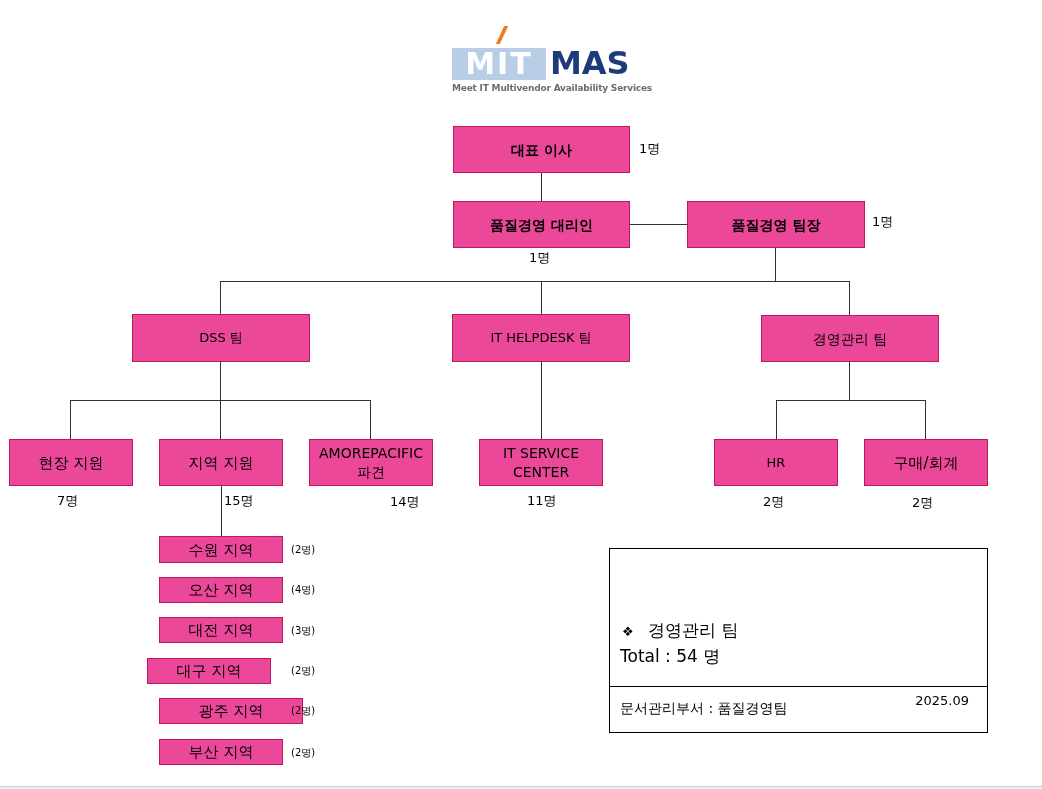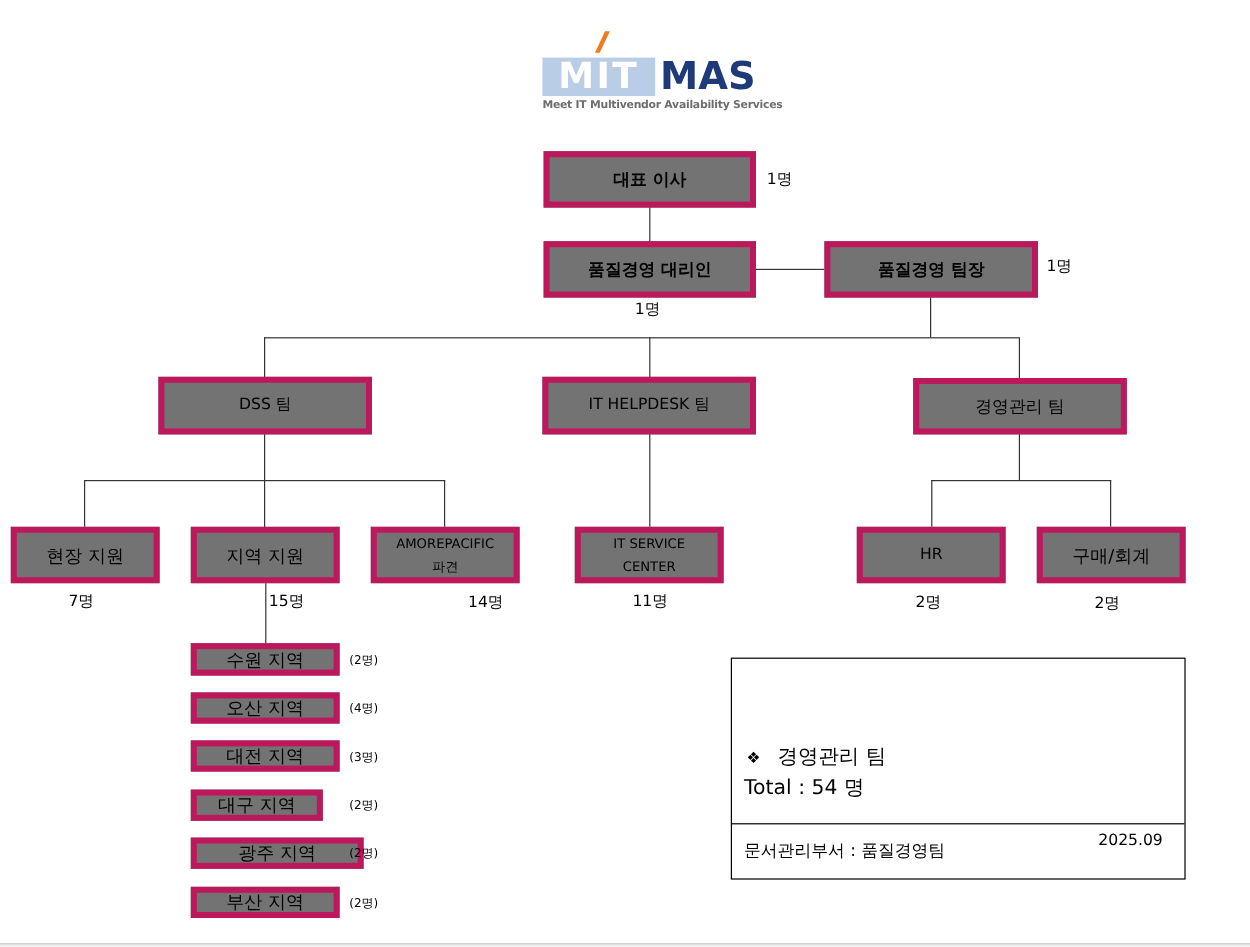--- a/index.html
+++ b/index.html
@@ -4,26 +4,26 @@
 <style>
   html, body { margin: 0; padding: 0; }
   body {
     width: 1042px; height: 789px; position: relative; overflow: hidden;
     background: #ffffff;
     font-family: "DejaVu Sans", "Liberation Sans", sans-serif;
     color: #000;
   }
   .box {
     position: absolute; box-sizing: border-box;
-    border: 5px solid #be185d; background: #737373;
+    border: 1px solid #be185d; background: #ec4899;
     display: flex; align-items: center; justify-content: center;
     text-align: center; font-size: 13px; line-height: 18px;
   }
   .box.bold { font-weight: bold; font-size: 14px; }
-  .box.small { font-size: 11px; line-height: 19px; }
+  .box.small { font-size: 14px; line-height: 19px; }
   .box.region { font-size: 15px; }
   .count { position: absolute; font-size: 13px; white-space: nowrap; }
   .count.small { font-size: 10px; }
   .line { position: absolute; background: #333; }
   .h { height: 1px; }
   .v { width: 1px; }
 
   
   .logo { position: absolute; left: 452px; top: 24px; width: 186px; height: 72px; }
   .logo-mit {
@@ -160,21 +160,21 @@
 <div class="box region" style="left:159px; top:577px; width:124px; height:26px;">
   <span>오산 지역</span>
 </div>
 <div class="count small" style="left:291px; top:583px;">(4명)</div>
 
 <div class="box region" style="left:159px; top:617px; width:124px; height:26px;">
   <span>대전 지역</span>
 </div>
 <div class="count small" style="left:291px; top:624px;">(3명)</div>
 
-<div class="box region" style="left:159px; top:658px; width:110px; height:26px;">
+<div class="box region" style="left:147px; top:658px; width:124px; height:26px;">
   <span>대구 지역</span>
 </div>
 <div class="count small" style="left:291px; top:664px;">(2명)</div>
 
 <div class="box region" style="left:159px; top:698px; width:144px; height:26px;">
   <span>광주 지역</span>
 </div>
 <div class="count small" style="left:291px; top:704px;">(2명)</div>
 
 <div class="box region" style="left:159px; top:739px; width:124px; height:26px;">

